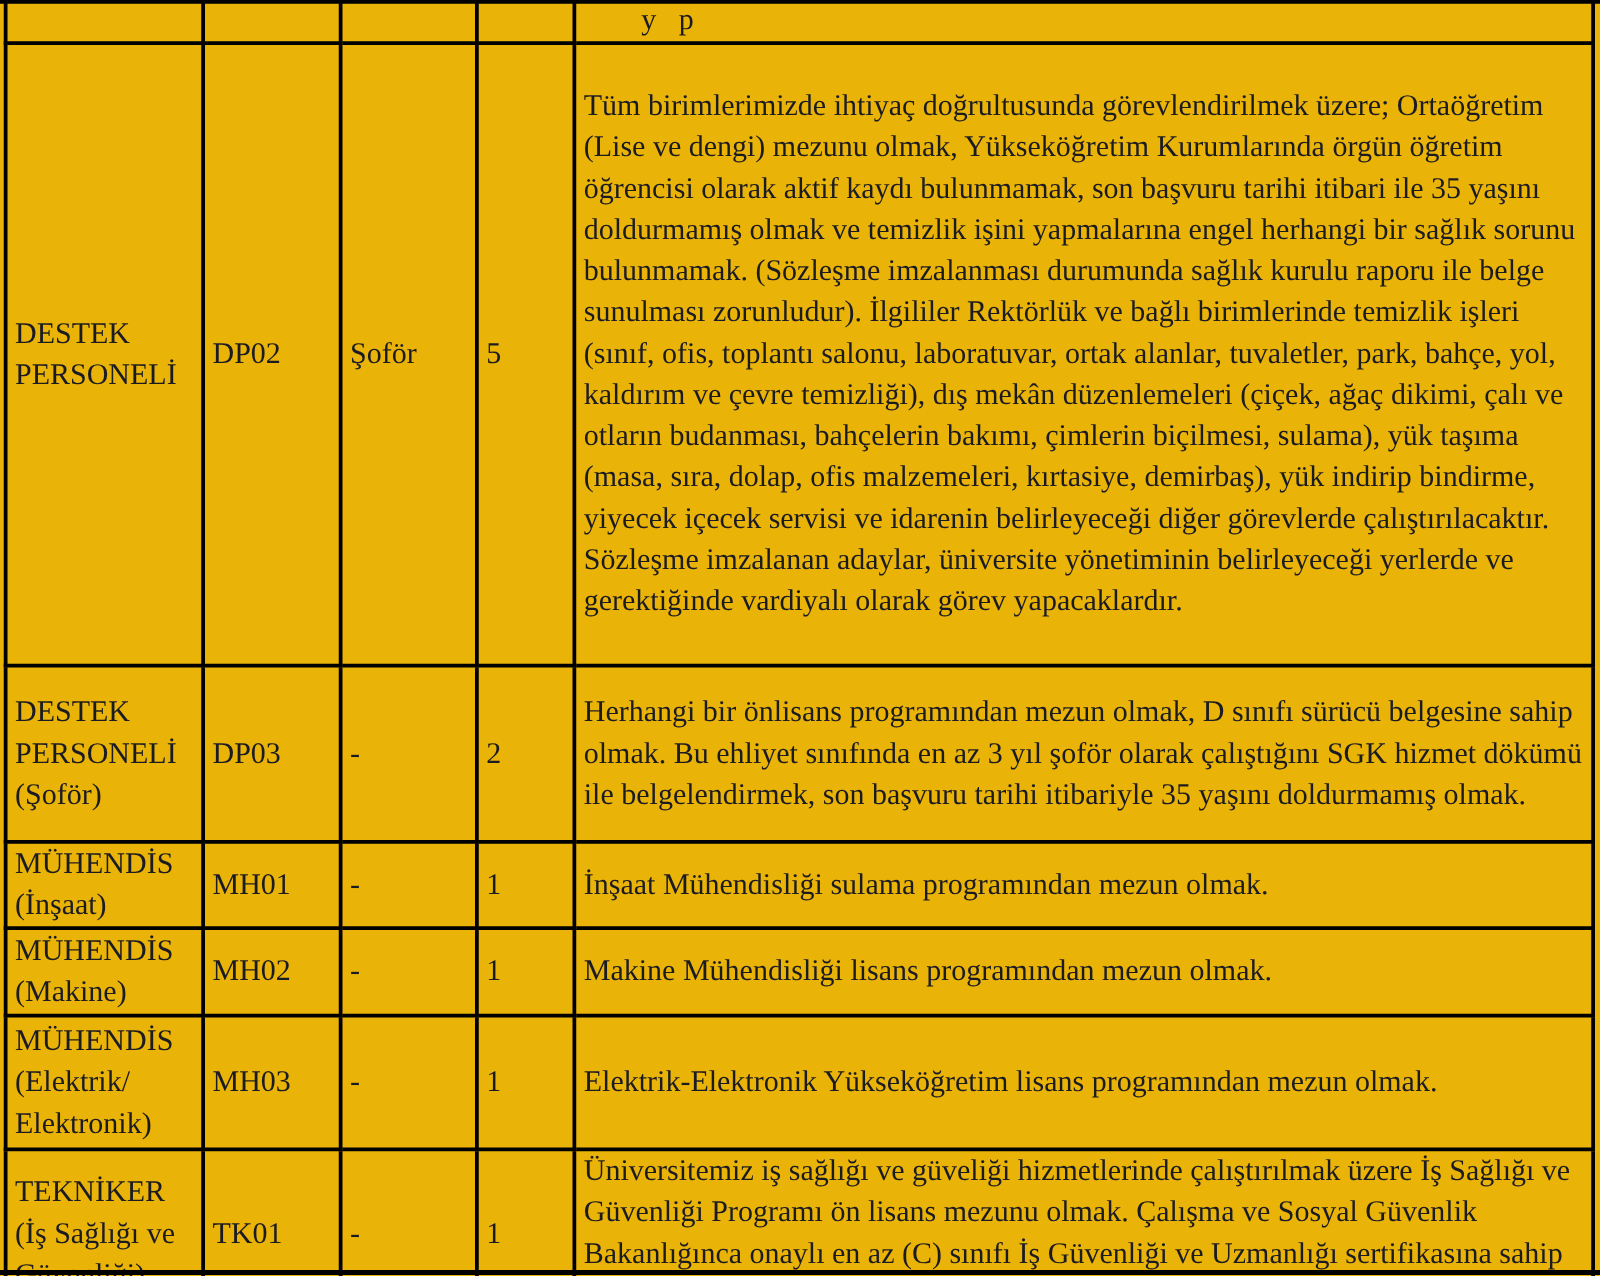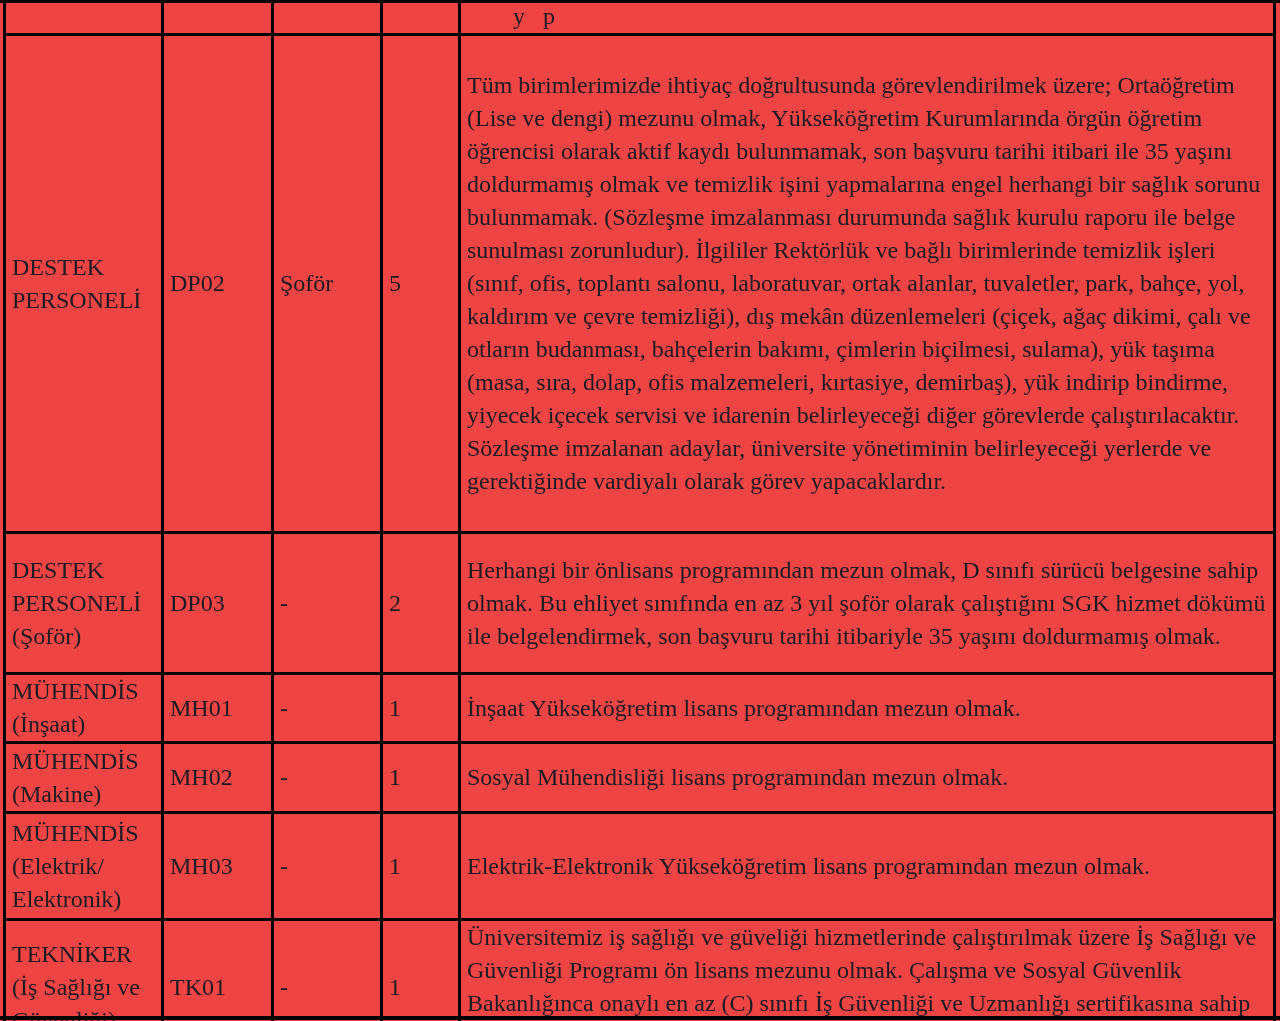--- a/index.html
+++ b/index.html
@@ -4,21 +4,21 @@
 <style>
   html, body {
     margin: 0;
     padding: 0;
     background: #ffffff;
   }
   .page {
     position: relative;
     width: 1280px;
     height: 1021px;
-    background: #ef4444;
+    background: #eab308;
     overflow: hidden;
     font-family: "Liberation Serif", "DejaVu Serif", serif;
     color: #1b1b22;
   }
   .rule {
     position: absolute;
     left: 0;
     width: 1280px;
     height: 3px;
     background: #000000;
@@ -112,30 +112,30 @@
       <td>2</td>
       <td class="desc-cell">Herhangi bir önlisans programından mezun olmak, D sınıfı sürücü belgesine sahip olmak. Bu ehliyet sınıfında en az 3 yıl şoför olarak çalıştığını SGK hizmet dökümü ile belgelendirmek, son başvuru tarihi itibariyle 35 yaşını doldurmamış olmak.</td>
     </tr>
 
     <tr class="r3">
       <td class="title-cell">MÜHENDİS
 (İnşaat)</td>
       <td>MH01</td>
       <td>-</td>
       <td>1</td>
-      <td class="desc-cell">İnşaat Yükseköğretim lisans programından mezun olmak.</td>
+      <td class="desc-cell">İnşaat Mühendisliği sulama programından mezun olmak.</td>
     </tr>
 
     <tr class="r4">
       <td class="title-cell">MÜHENDİS
 (Makine)</td>
       <td>MH02</td>
       <td>-</td>
       <td>1</td>
-      <td class="desc-cell">Sosyal Mühendisliği lisans programından mezun olmak.</td>
+      <td class="desc-cell">Makine Mühendisliği lisans programından mezun olmak.</td>
     </tr>
 
     <tr class="r5">
       <td class="title-cell">MÜHENDİS
 (Elektrik/
 Elektronik)</td>
       <td>MH03</td>
       <td>-</td>
       <td>1</td>
       <td class="desc-cell">Elektrik-Elektronik Yükseköğretim lisans programından mezun olmak.</td>

